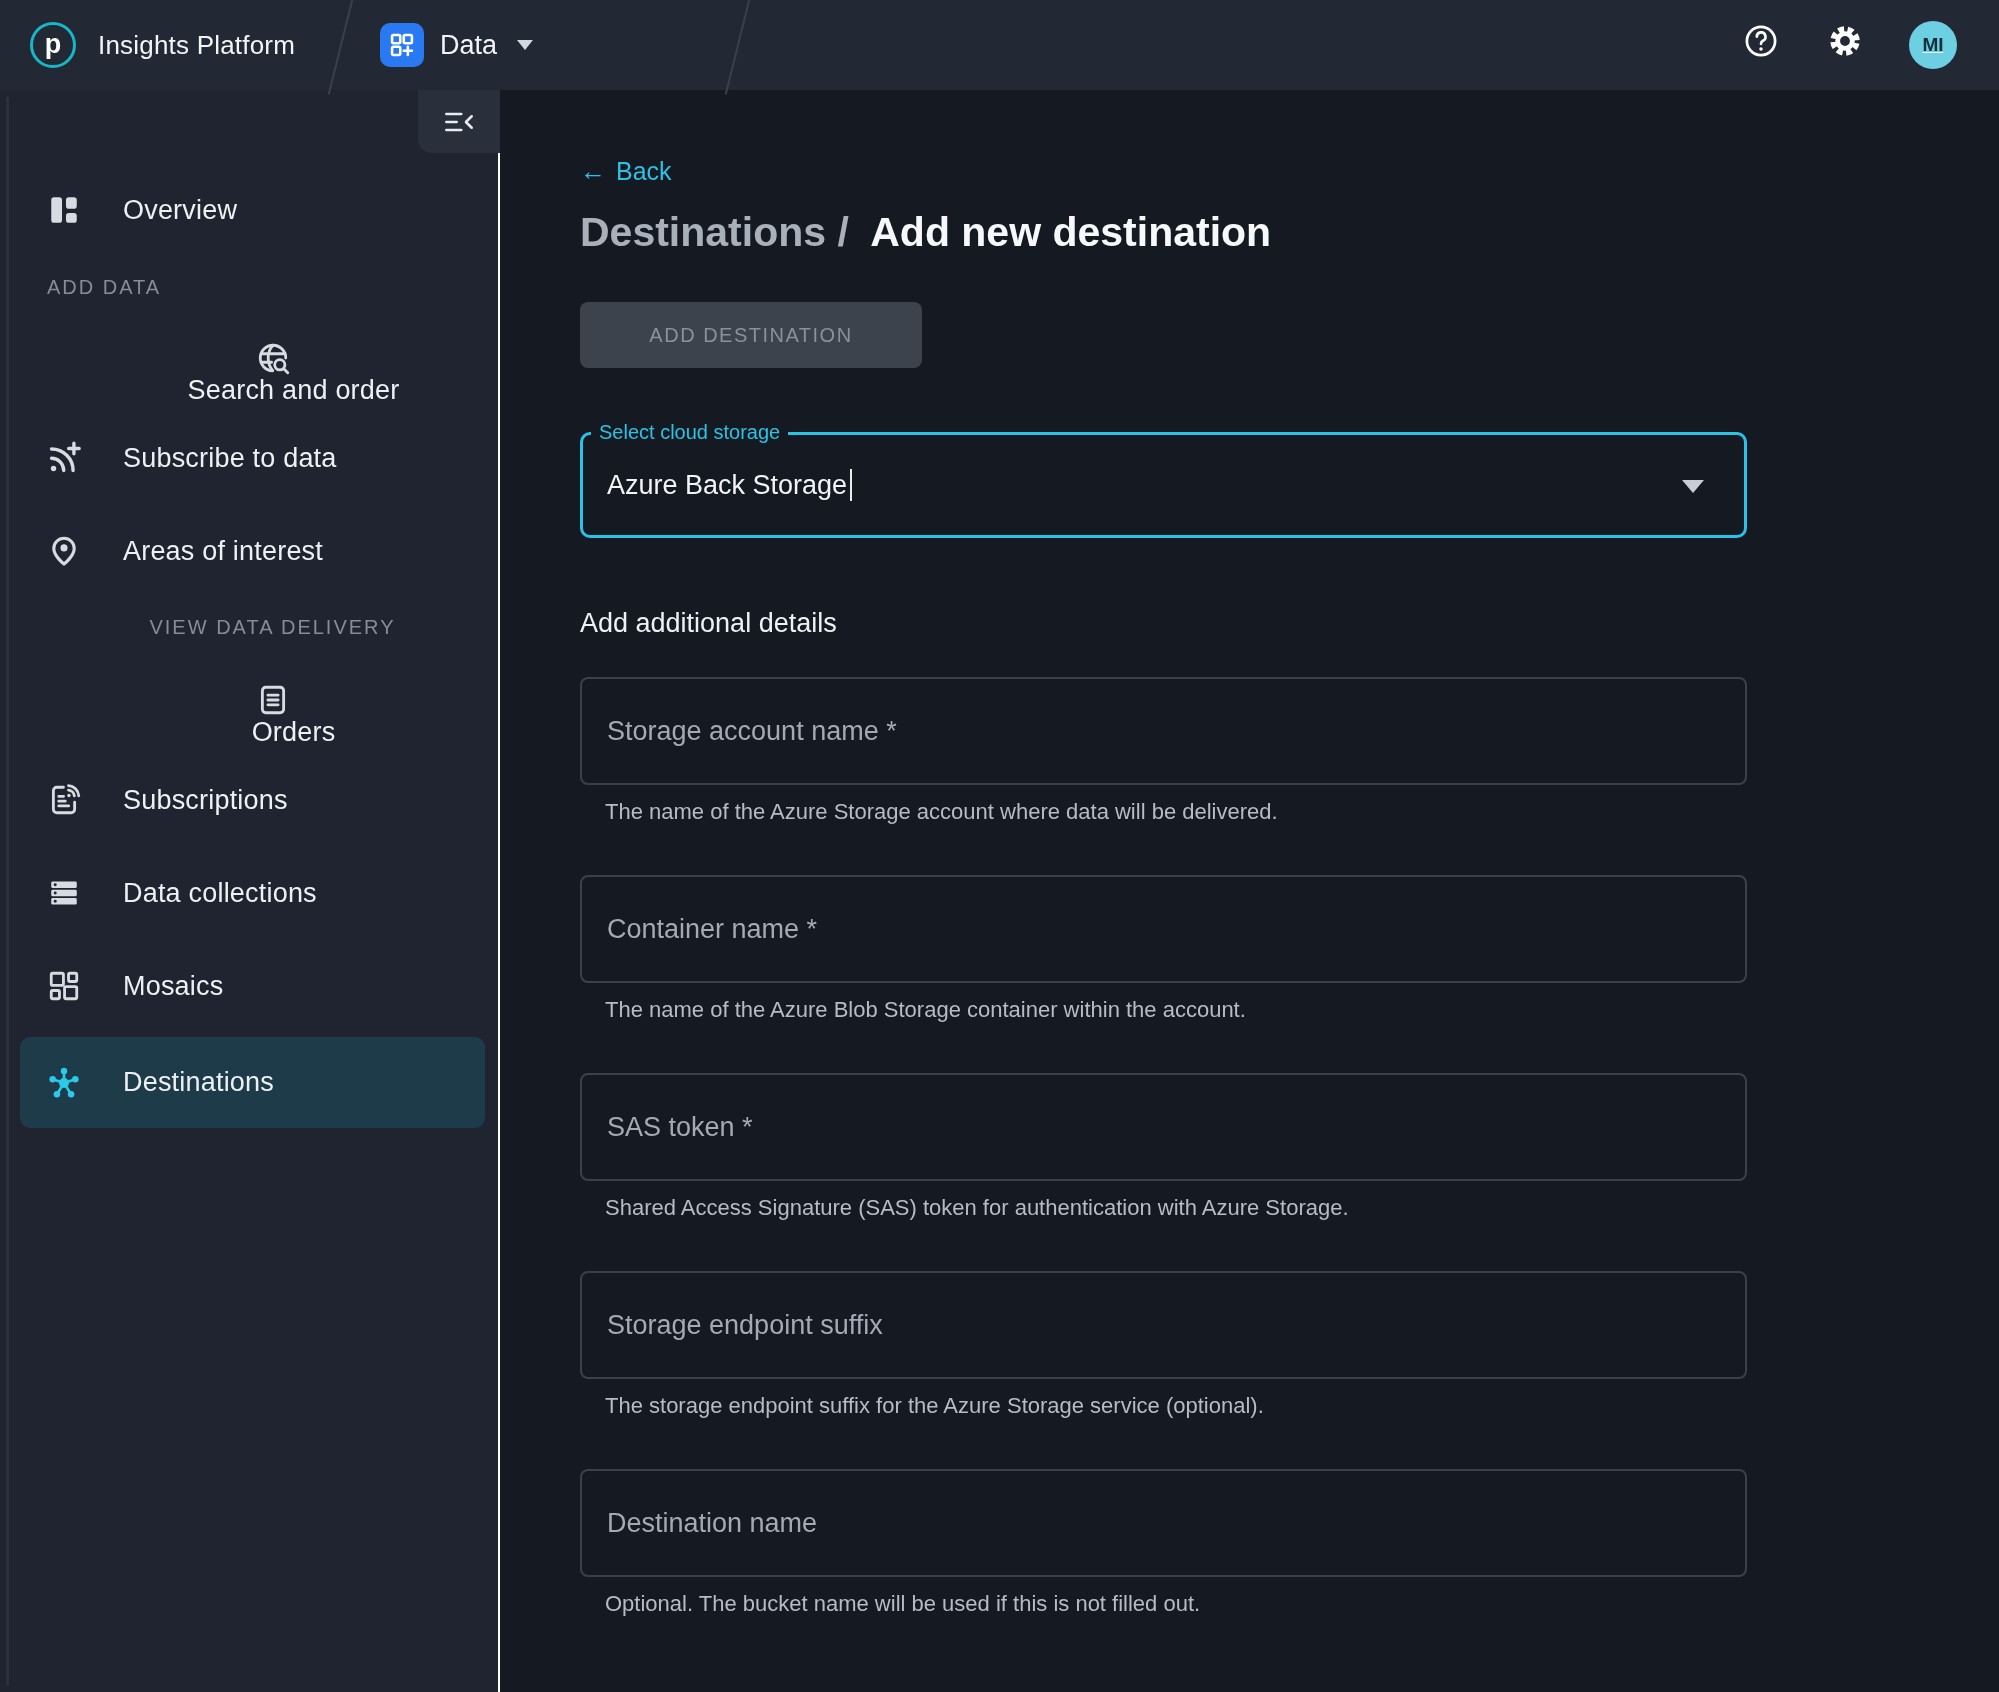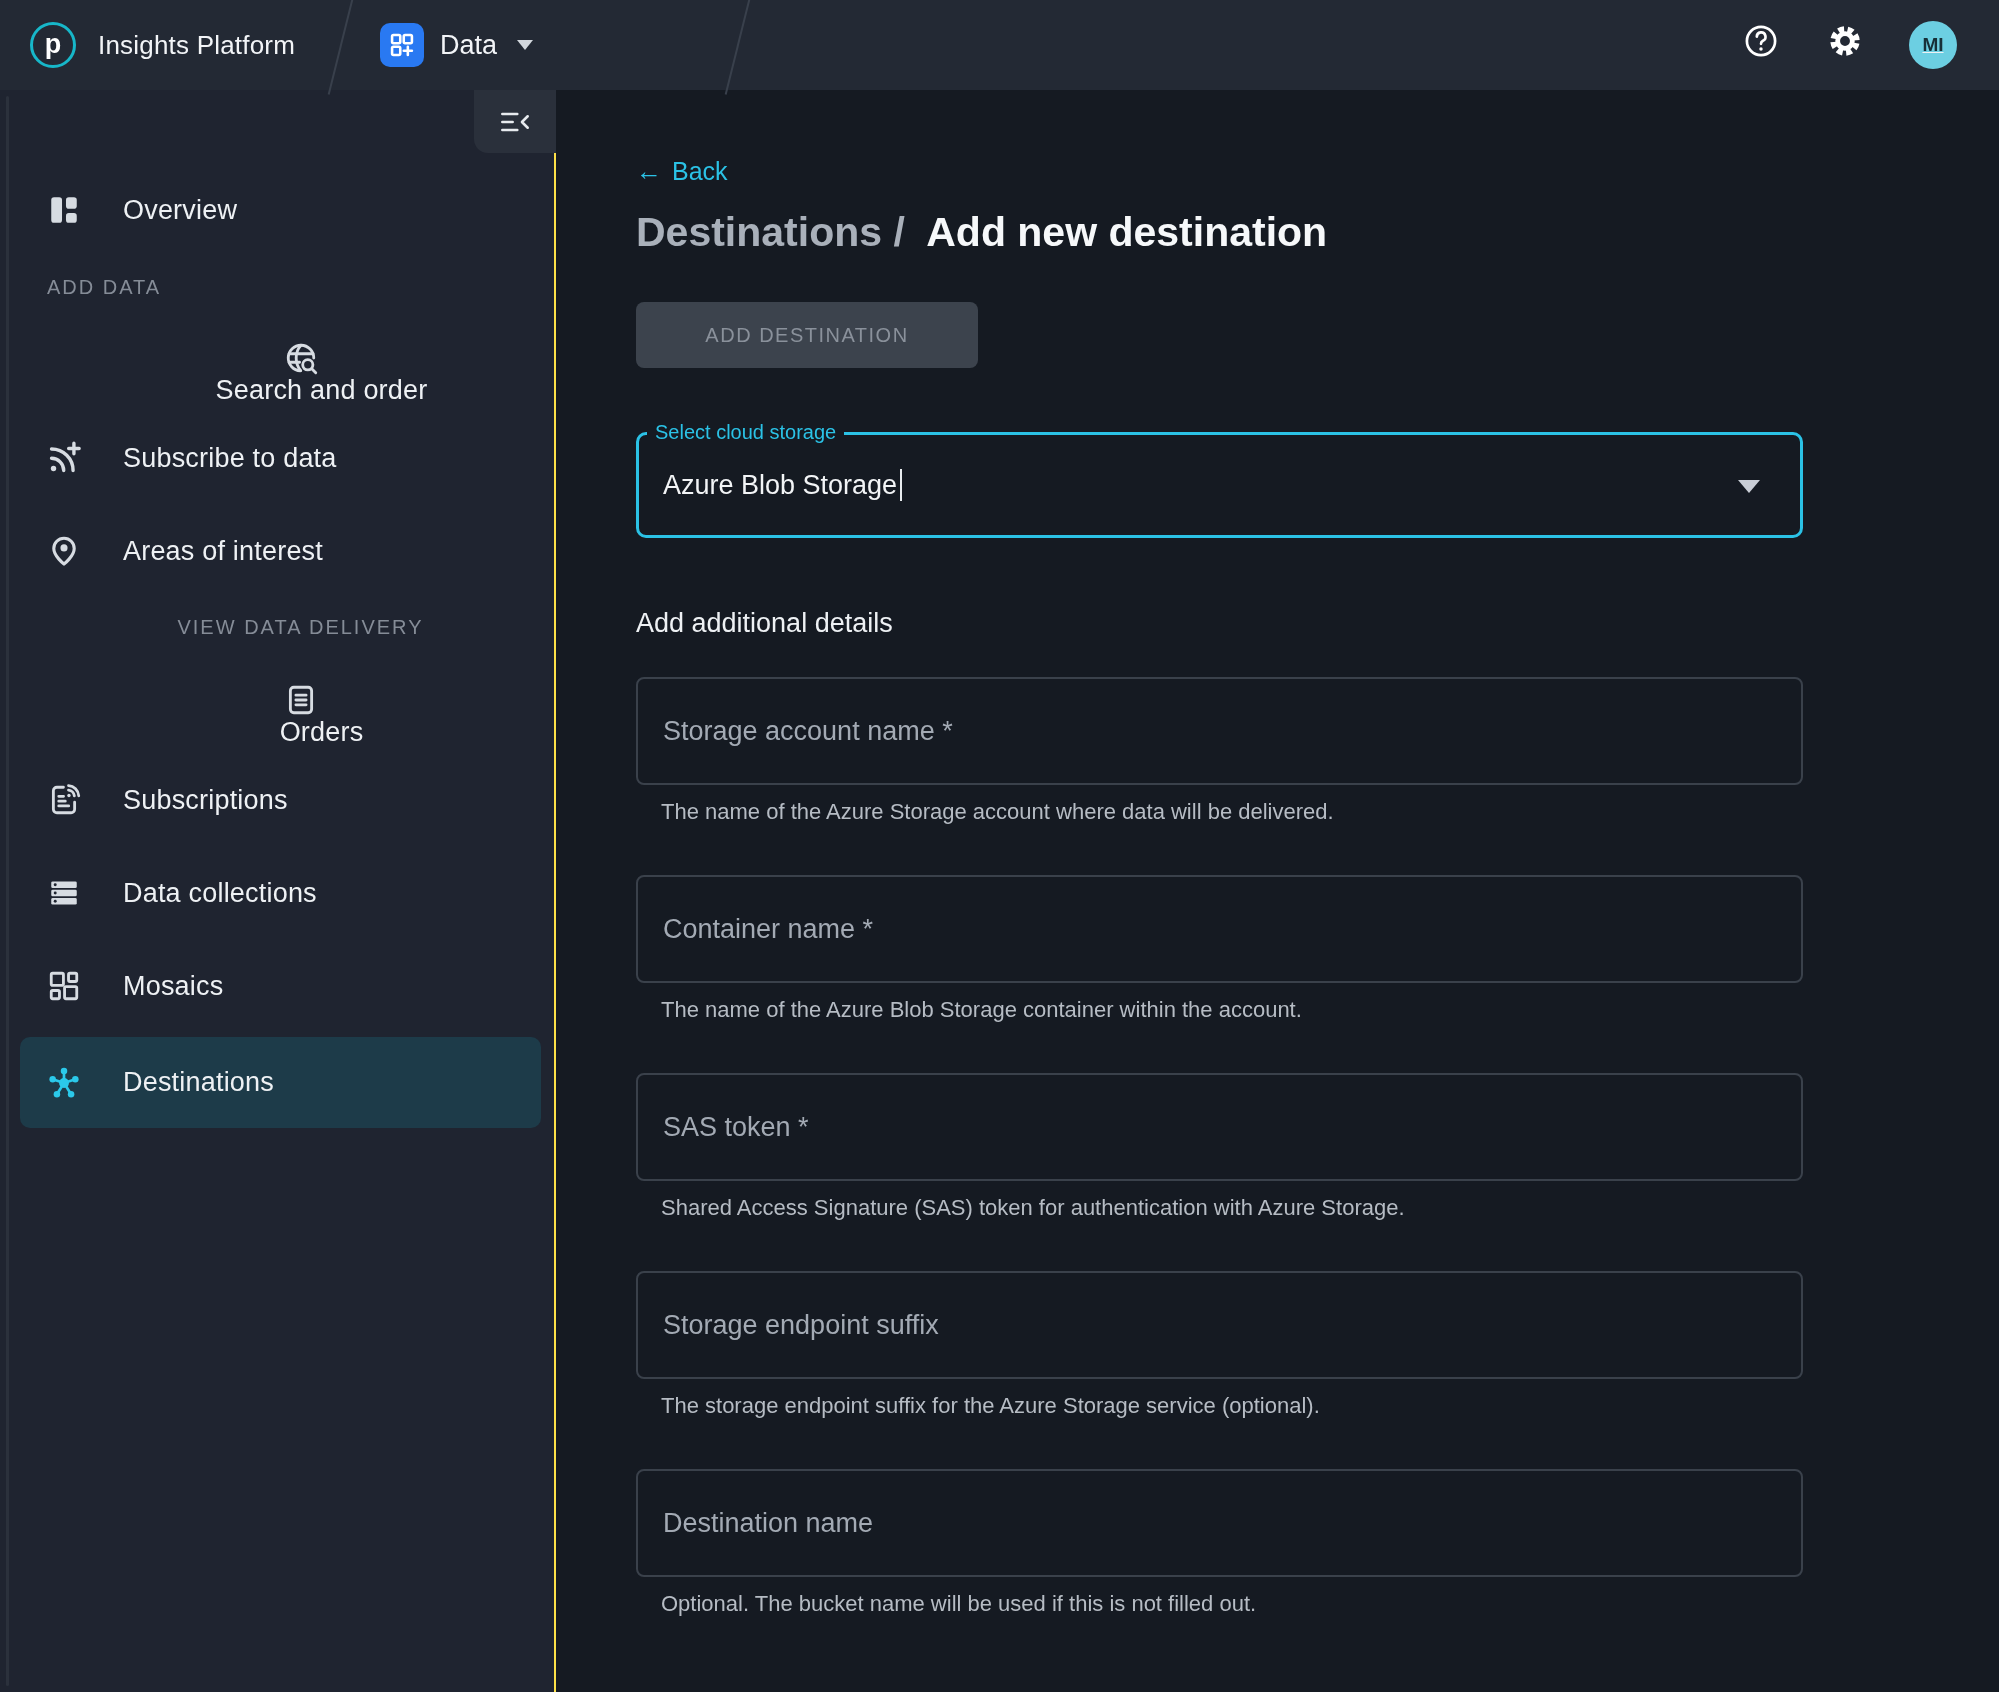--- a/index.html
+++ b/index.html
@@ -28,21 +28,21 @@
   .caret-down{width:0;height:0;border-left:8px solid transparent;border-right:8px solid transparent;
               border-top:10px solid #d3d8de;margin-left:20px;}
   .tb-right{position:absolute;right:42px;display:flex;align-items:flex-start;gap:44px;text-decoration:underline;}
   .tb-iconbtn{width:40px;height:40px;color:#fff;display:flex;align-items:center;justify-content:center;}
   .tb-iconbtn svg{width:36px;height:36px;}
   .avatar{width:48px;height:48px;border-radius:50%;background:var(--avatar-bg);
           display:flex;align-items:center;justify-content:center;color:#173038;font-size:19px;font-weight:700;}
 
   
   .shell{display:flex;height:1602px;}
-  .sidebar{position:relative;width:556px;flex:0 0 auto;background:var(--sidebar-bg);border-right:2px solid #fde047;}
+  .sidebar{position:relative;width:500px;flex:0 0 auto;background:var(--sidebar-bg);border-right:2px solid #ffffff;}
   .sidebar-rail{position:absolute;left:6px;top:6px;bottom:6px;width:3px;background:#2b313c;border-radius:2px;}
   .collapse-tab{position:absolute;top:0;right:-2px;width:82px;height:63px;background:#2a303b;
                 border-radius:0 0 0 14px;display:flex;align-items:center;justify-content:center;color:#e8ebef;}
   .collapse-tab svg{width:30px;height:24px;}
 
   .nav{padding-top:96px;}
   .nav-item{height:48px;display:flex;align-items:center;padding-left:47px;cursor:pointer;}
   .nav-item .nicon{width:34px;height:34px;color:#d7dce2;flex:0 0 auto;display:flex;align-items:center;justify-content:center;}
   .nav-item .nicon svg{width:34px;height:34px;}
   .nav-item .nlabel{margin-left:42px;font-size:27px;color:var(--text-white);letter-spacing:.2px;}
@@ -264,21 +264,21 @@
 
       <h1 class="page-title">
         <span class="crumb">Destinations /</span>
         <span class="current">Add new destination</span>
       </h1>
 
       <button class="add-btn" disabled="">ADD DESTINATION</button>
 
       <div class="select-box">
         <span class="select-label">Select cloud storage</span>
-        <span class="select-value">Azure Blob Storage</span>
+        <span class="select-value">Azure Back Storage</span>
         <span class="text-cursor"></span>
         <span class="select-caret"></span>
       </div>
 
       <div class="details-heading">Add additional details</div>
 
       <div>
         <input class="field field-first" type="text" placeholder="Storage account name *" style="">
         <div class="helper">The name of the Azure Storage account where data will be delivered.</div>
       </div>

